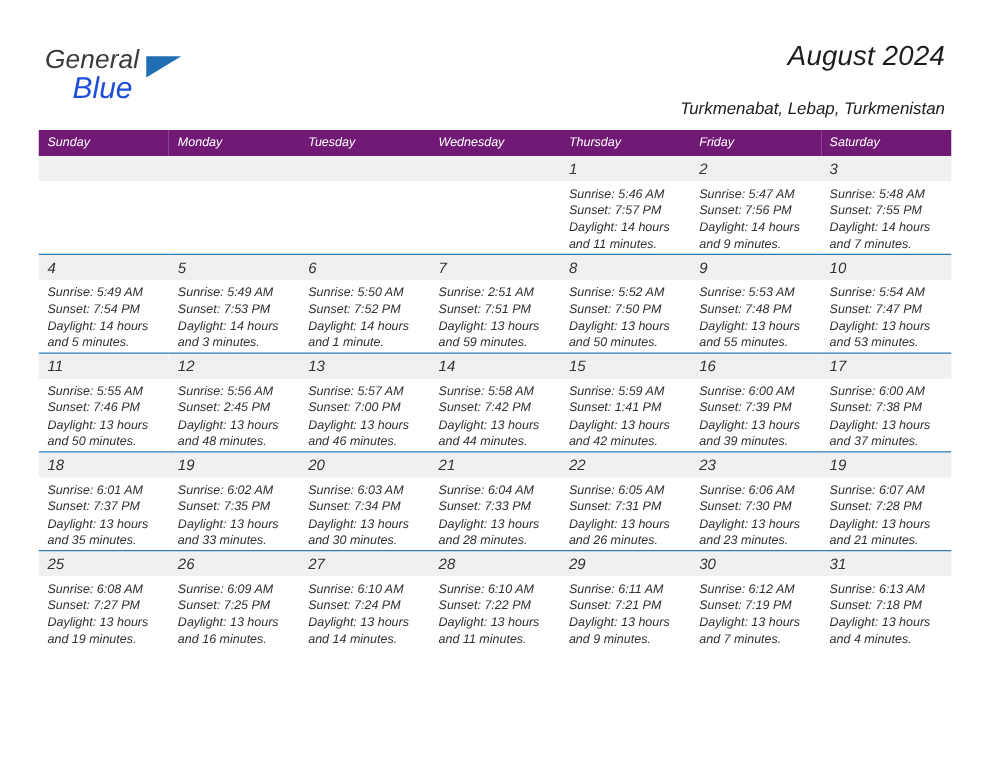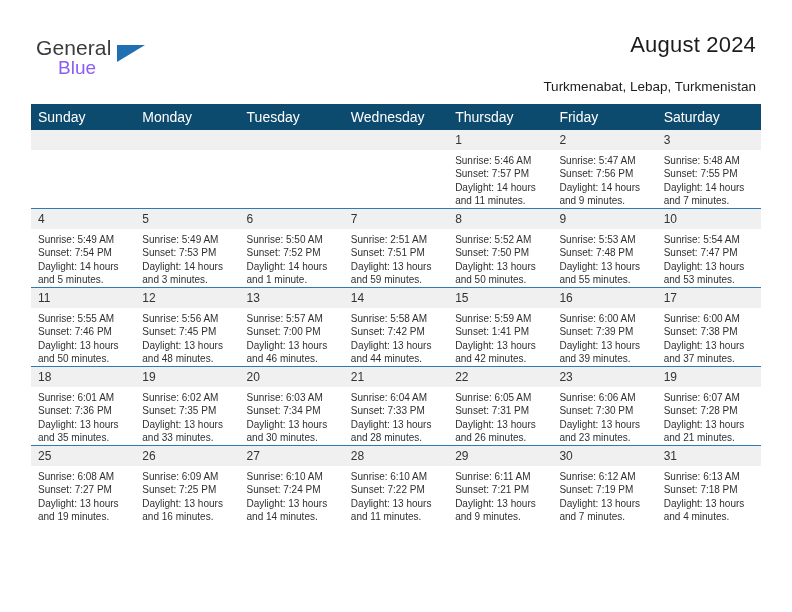--- a/index.html
+++ b/index.html
@@ -13,20 +13,21 @@
     font-family: "Liberation Sans", sans-serif;
     color: #222222;
     overflow: hidden;
   }
 
   .page {
     position: relative;
     width: 792px;
     height: 612px;
     box-sizing: border-box;
+    font-style: italic;
   }
 
   
   .header {
     position: absolute;
     left: 0;
     top: 0;
     width: 792px;
     height: 104px;
   }
@@ -44,22 +45,22 @@
     top: 0;
     font-size: 21px;
     letter-spacing: 0.1px;
     color: #3b3b3b;
     font-family: "Liberation Sans", sans-serif;
   }
   .logo-blue {
     position: absolute;
     left: 22px;
     top: 21px;
-    font-size: 19px;
-    color: #8b5cf6;
+    font-size: 24px;
+    color: #1d4ed8;
     font-family: "Liberation Sans", sans-serif;
   }
   .logo-tri {
     position: absolute;
     left: 81px;
     top: 9px;
     width: 0;
     height: 0;
     border-left: 28px solid #1f6fb2;
     border-bottom: 17px solid transparent;
@@ -89,24 +90,24 @@
   
   .calendar {
     position: absolute;
     left: 31px;
     top: 104px;
     width: 730px;
     border-collapse: collapse;
     table-layout: fixed;
   }
   .calendar th {
-    background: #0c4a6e;
+    background: #701a75;
     color: #ffffff;
     font-weight: normal;
-    font-size: 14px;
+    font-size: 10px;
     text-align: left;
     padding: 5px 0 5px 7px;
     height: 11px;
     border: none;
   }
   .calendar td {
     vertical-align: top;
     padding: 0;
     height: 78px;
     border-top: 1.6px solid #2e7ab5;
@@ -308,21 +309,21 @@
               <div>Sunrise: 5:55 AM</div>
               <div>Sunset: 7:46 PM</div>
               <div>Daylight: 13 hours</div>
               <div>and 50 minutes.</div>
             </div>
           </td>
           <td>
             <span class="daynum">12</span>
             <div class="cell-body">
               <div>Sunrise: 5:56 AM</div>
-              <div>Sunset: 7:45 PM</div>
+              <div>Sunset: 2:45 PM</div>
               <div>Daylight: 13 hours</div>
               <div>and 48 minutes.</div>
             </div>
           </td>
           <td>
             <span class="daynum">13</span>
             <div class="cell-body">
               <div>Sunrise: 5:57 AM</div>
               <div>Sunset: 7:00 PM</div>
               <div>Daylight: 13 hours</div>
@@ -364,21 +365,21 @@
               <div>Daylight: 13 hours</div>
               <div>and 37 minutes.</div>
             </div>
           </td>
         </tr>
         <tr>
           <td>
             <span class="daynum">18</span>
             <div class="cell-body">
               <div>Sunrise: 6:01 AM</div>
-              <div>Sunset: 7:36 PM</div>
+              <div>Sunset: 7:37 PM</div>
               <div>Daylight: 13 hours</div>
               <div>and 35 minutes.</div>
             </div>
           </td>
           <td>
             <span class="daynum">19</span>
             <div class="cell-body">
               <div>Sunrise: 6:02 AM</div>
               <div>Sunset: 7:35 PM</div>
               <div>Daylight: 13 hours</div>

